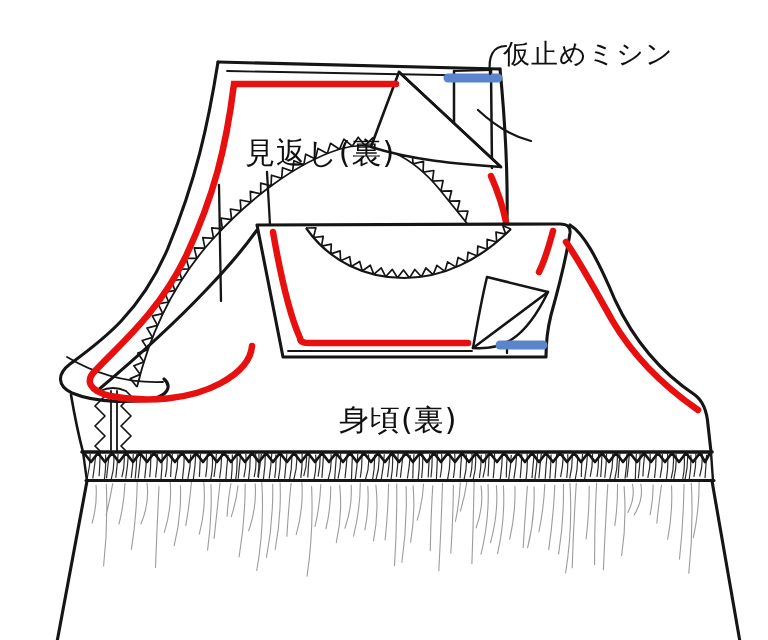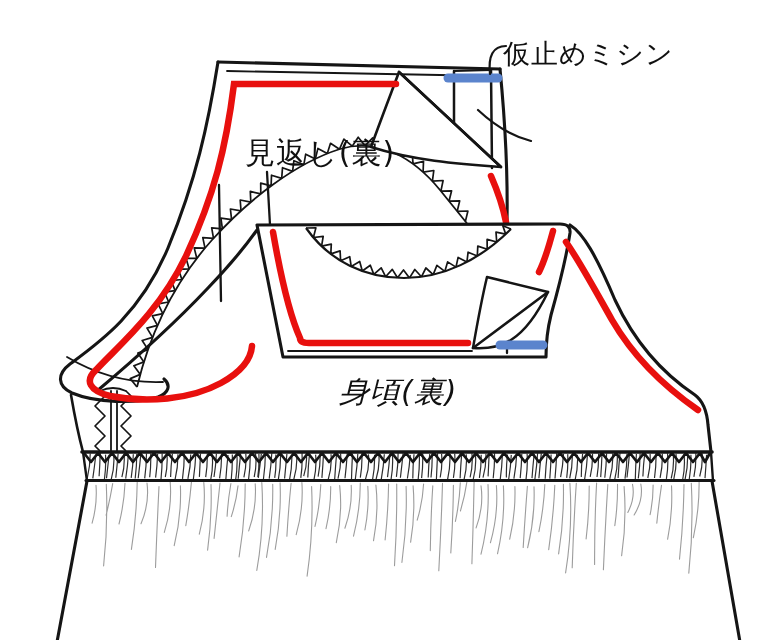--- a/index.html
+++ b/index.html
@@ -17,21 +17,21 @@
   .bandteeth{fill:none;stroke:var(--line,#151515);stroke-width:2.7;stroke-linejoin:round;}
   .guide{fill:none;stroke:none;}
   .gbase{fill:none;stroke:var(--line,#151515);stroke-width:1.8;}
   .hatch{fill:none;stroke:#1b1b1b;stroke-width:1.2;opacity:.92;}
   .gather{fill:none;stroke:#3a3a3a;stroke-width:1.1;opacity:.5;stroke-linecap:round;}
   .leader{fill:none;stroke:var(--line,#151515);stroke-width:2.2;stroke-linecap:round;}
   .lbl{position:absolute;color:#101010;white-space:nowrap;letter-spacing:1px;}
   .lbl-kari  {left:503px;top:36px; font-size:27px;}
   .lbl-kata  {left:532px;top:115px;font-size:29px;}
   .lbl-facing{left:245px;top:94px; font-size:30px;margin-top:39px;}
-  .lbl-bodice{left:339px;top:372px;font-size:30px;font-style:italic;}
+  .lbl-bodice{left:339px;top:400px;font-size:30px;}
 </style>
 </head>
 <body>
 
 <div class="stage">
 
   <svg width="768" height="640" viewBox="0 0 768 640">
 
     <g>
       <path class="ln" d="M 87,481 L 57,642"></path>

